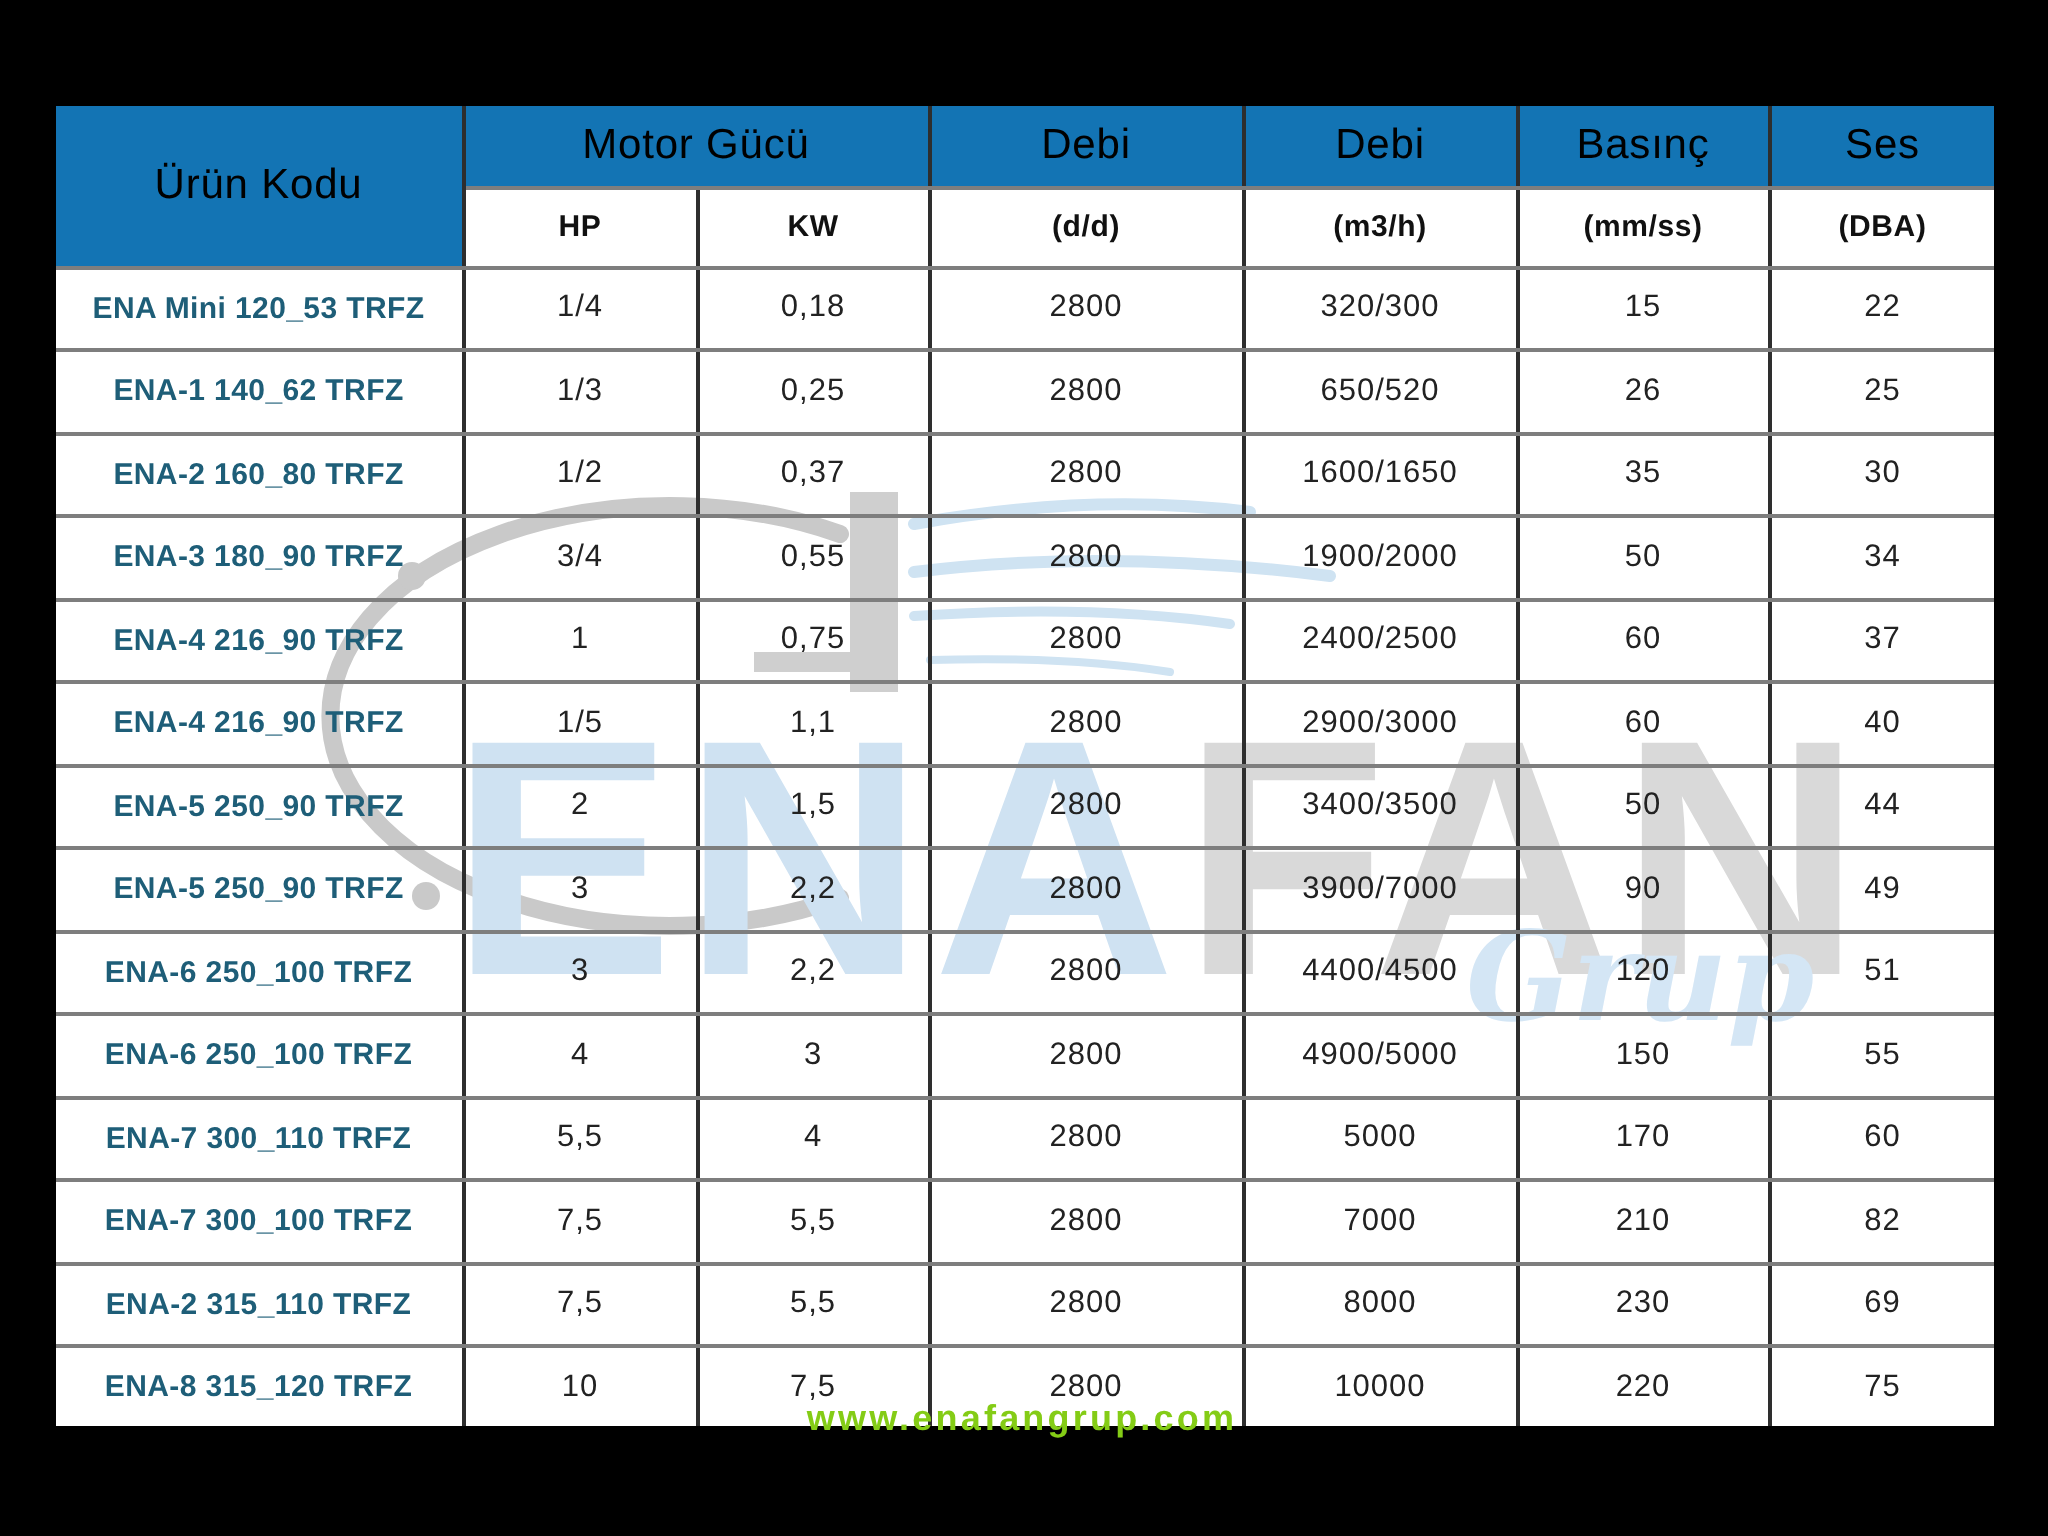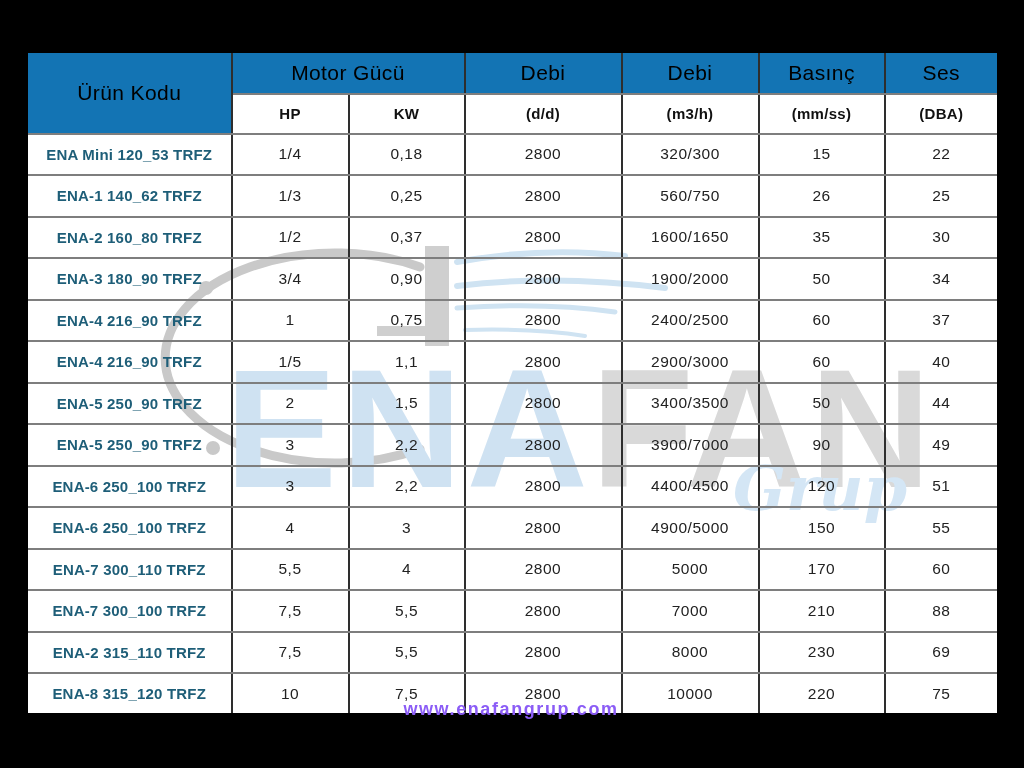--- a/index.html
+++ b/index.html
@@ -37,21 +37,21 @@
     background:transparent;color:#111;font-weight:bold;font-size:15px;letter-spacing:.3px;
   }
   th.code{
     color:#1e5e78;font-weight:bold;font-size:15px;letter-spacing:.2px;background:transparent;text-align:center;
   }
   td.val{
     color:#222;font-size:15.5px;font-weight:normal;letter-spacing:.5px;background:transparent;
   }
   .site-url{
     position:absolute;left:511px;top:699px;transform:translateX(-50%);
-    z-index:3;color:#8b5cf6;font-weight:bold;font-size:18px;letter-spacing:1.6px;
+    z-index:3;color:#84cc16;font-weight:bold;font-size:18px;letter-spacing:1.6px;
     white-space:nowrap;
   }
 </style>
 </head>
 <body>
 
 <div class="stage">
 
   <div class="table-wrap">
 
@@ -109,39 +109,39 @@
     <td class="val">320/300</td>
     <td class="val">15</td>
     <td class="val">22</td>
   </tr>
 
   <tr>
     <th scope="row" class="code">ENA-1 140_62 TRFZ</th>
     <td class="val">1/3</td>
     <td class="val">0,25</td>
     <td class="val">2800</td>
-    <td class="val">560/750</td>
+    <td class="val">650/520</td>
     <td class="val">26</td>
     <td class="val">25</td>
   </tr>
 
   <tr>
     <th scope="row" class="code">ENA-2 160_80 TRFZ</th>
     <td class="val">1/2</td>
     <td class="val">0,37</td>
     <td class="val">2800</td>
     <td class="val">1600/1650</td>
     <td class="val">35</td>
     <td class="val">30</td>
   </tr>
 
   <tr>
     <th scope="row" class="code">ENA-3 180_90 TRFZ</th>
     <td class="val">3/4</td>
-    <td class="val">0,90</td>
+    <td class="val">0,55</td>
     <td class="val">2800</td>
     <td class="val">1900/2000</td>
     <td class="val">50</td>
     <td class="val">34</td>
   </tr>
 
   <tr>
     <th scope="row" class="code">ENA-4 216_90 TRFZ</th>
     <td class="val">1</td>
     <td class="val">0,75</td>
@@ -211,21 +211,21 @@
     <td class="val">60</td>
   </tr>
 
   <tr>
     <th scope="row" class="code">ENA-7 300_100 TRFZ</th>
     <td class="val">7,5</td>
     <td class="val">5,5</td>
     <td class="val">2800</td>
     <td class="val">7000</td>
     <td class="val">210</td>
-    <td class="val">88</td>
+    <td class="val">82</td>
   </tr>
 
   <tr>
     <th scope="row" class="code">ENA-2 315_110 TRFZ</th>
     <td class="val">7,5</td>
     <td class="val">5,5</td>
     <td class="val">2800</td>
     <td class="val">8000</td>
     <td class="val">230</td>
     <td class="val">69</td>

